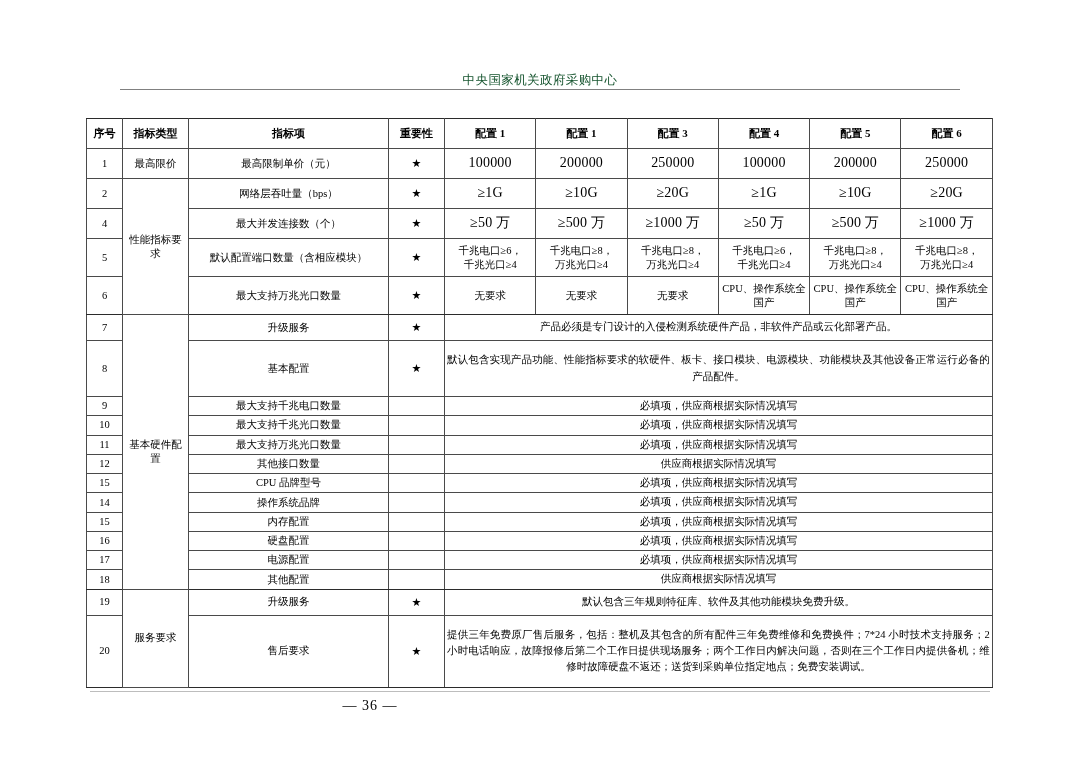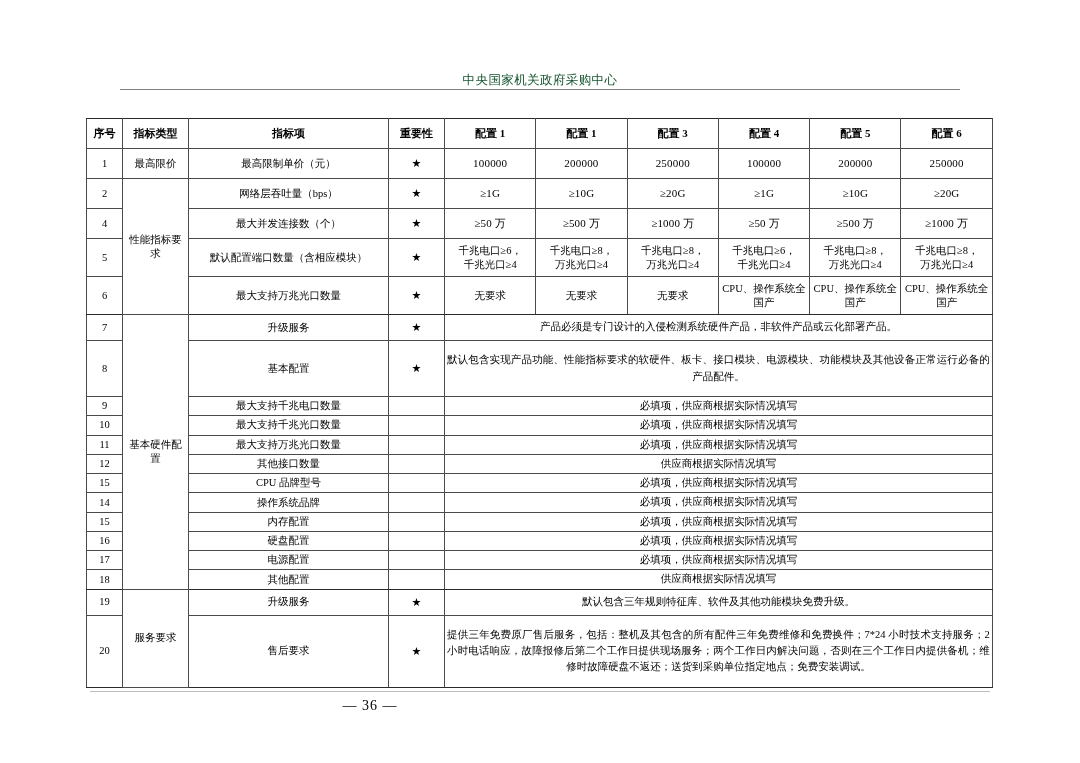--- a/index.html
+++ b/index.html
@@ -94,21 +94,21 @@
   .r-tall  { height: 30px; }
   .r-med   { height: 26px; }
   .r-short { height: 17.5px; }
   .r-xtall { height: 38px; }
   .r-xxtall{ height: 56px; }
 
   .star {
     font-size: 11px;
     line-height: 1;
   }
-  .num { font-size: 11px; letter-spacing: .2px; }
+  .num { font-size: 14px; letter-spacing: .2px; }
   .cfg-2line { line-height: 1.25; }
   .longtext {
     text-align: center;
     padding: 3px 8px;
     line-height: 1.55;
     margin-left: 13px;
   }
   .longtext.justify {
     text-align: justify;
     text-align-last: center;

